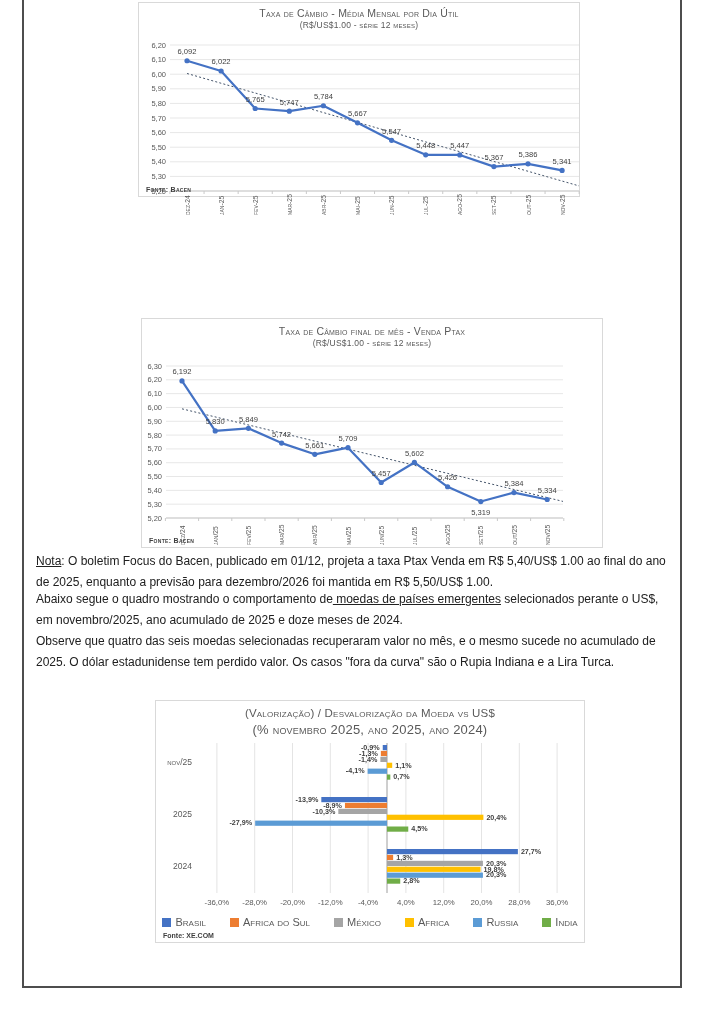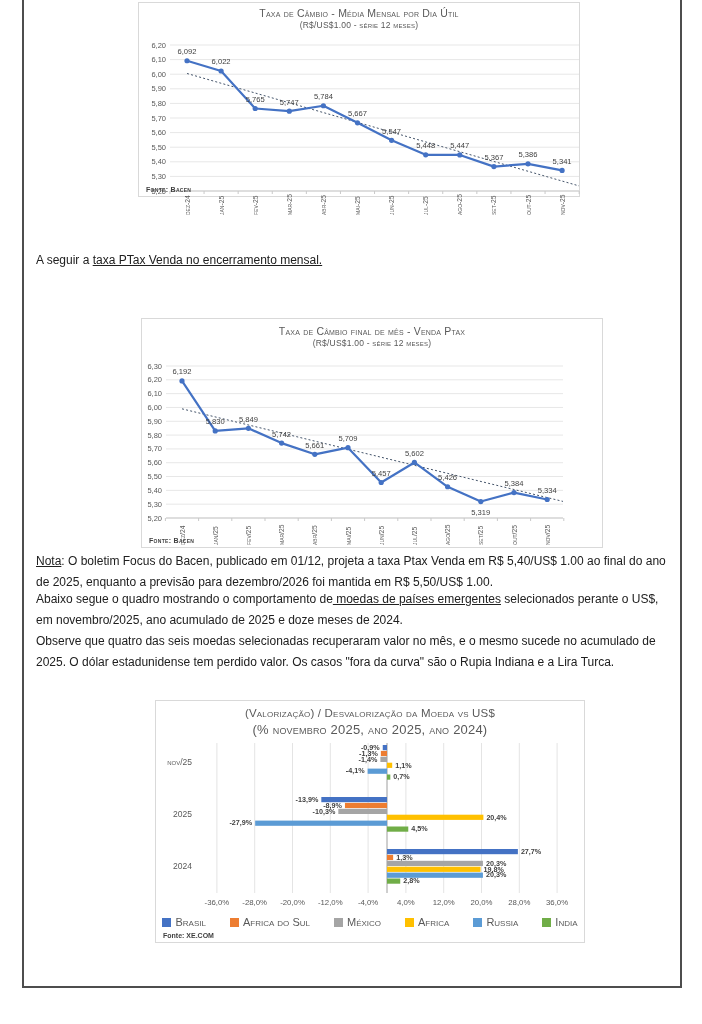--- a/index.html
+++ b/index.html
@@ -118,21 +118,20 @@
       <text x="389" y="126.344" text-anchor="middle" class="dlabel">5,386</text>
       <text x="391.5" y="184" text-anchor="start" class="xtick" transform="rotate(-90 391.5 184)">out-25</text>
       <circle cx="423.1" cy="139.414" r="2.6" fill="#4472C4"></circle>
       <text x="423.1" y="132.914" text-anchor="middle" class="dlabel">5,341</text>
       <text x="425.6" y="184" text-anchor="start" class="xtick" transform="rotate(-90 425.6 184)">nov-25</text>
     </svg>
   <div class="fonte sc">Fonte: Bacen</div>
 </div>
 
 <div id="p-intro" class="para">
-  <p><span>A seguir a </span><span class="u">taxa PTax Venda no encerramento mensal.</span></p>
 </div>
 
 <div id="chart2" class="chart-box">
   <div class="c-title t1">Taxa de Câmbio final de mês - Venda Ptax</div>
   <div class="c-title t2">(R$/US$1.00 - série 12 meses)</div>
   <svg id="svg2" width="428" height="194">
       <line x1="24" x2="421" y1="11" y2="11" stroke="#e7e7e7" stroke-width="1"></line>
       <text x="20" y="13.5" text-anchor="end" class="ytick">6,30</text>
       <line x1="24" x2="421" y1="24.818181818181774" y2="24.818181818181774" stroke="#e7e7e7" stroke-width="1"></line>
       <text x="20" y="27.318181818181774" text-anchor="end" class="ytick">6,20</text>

